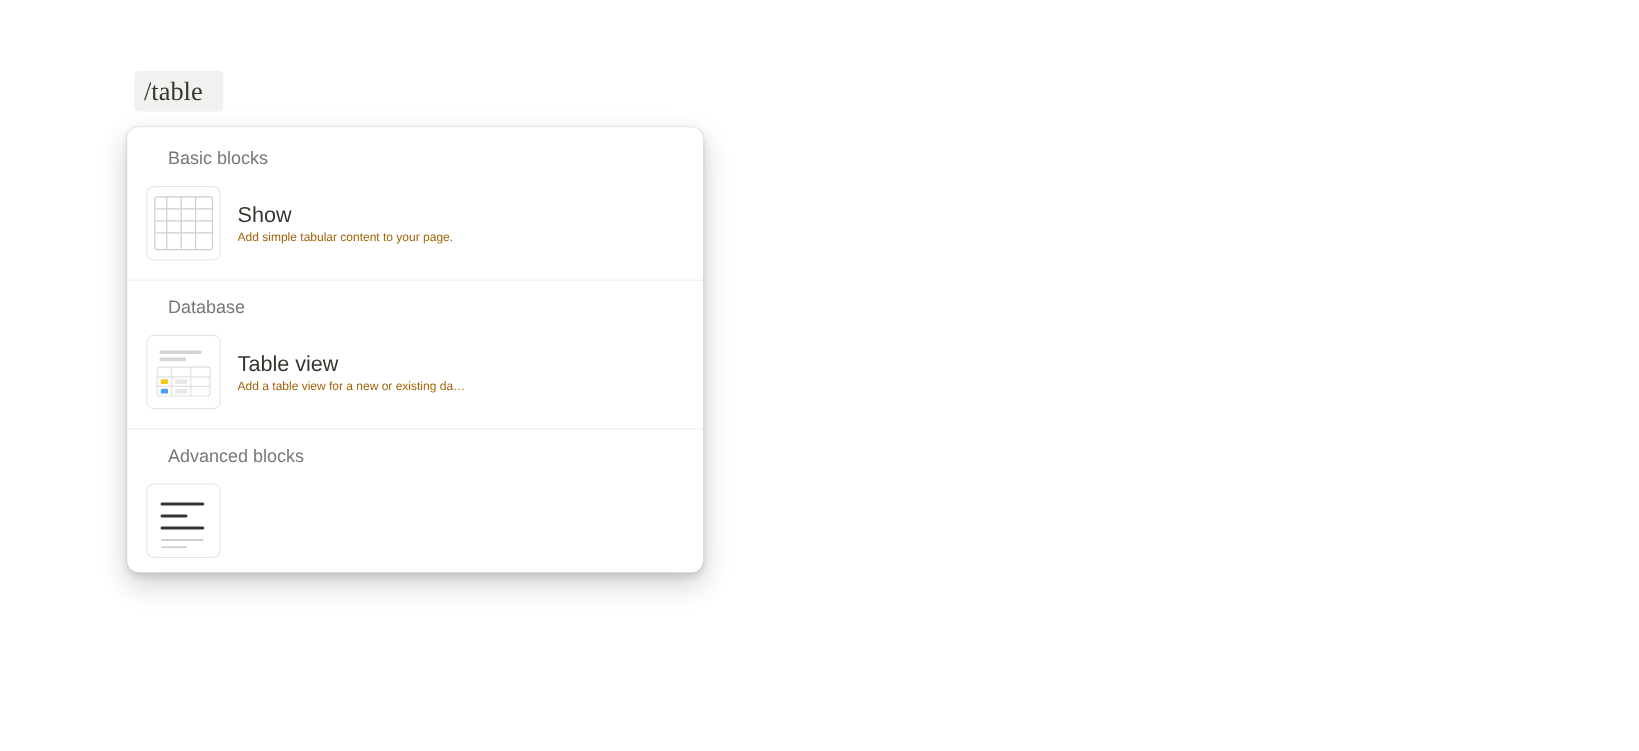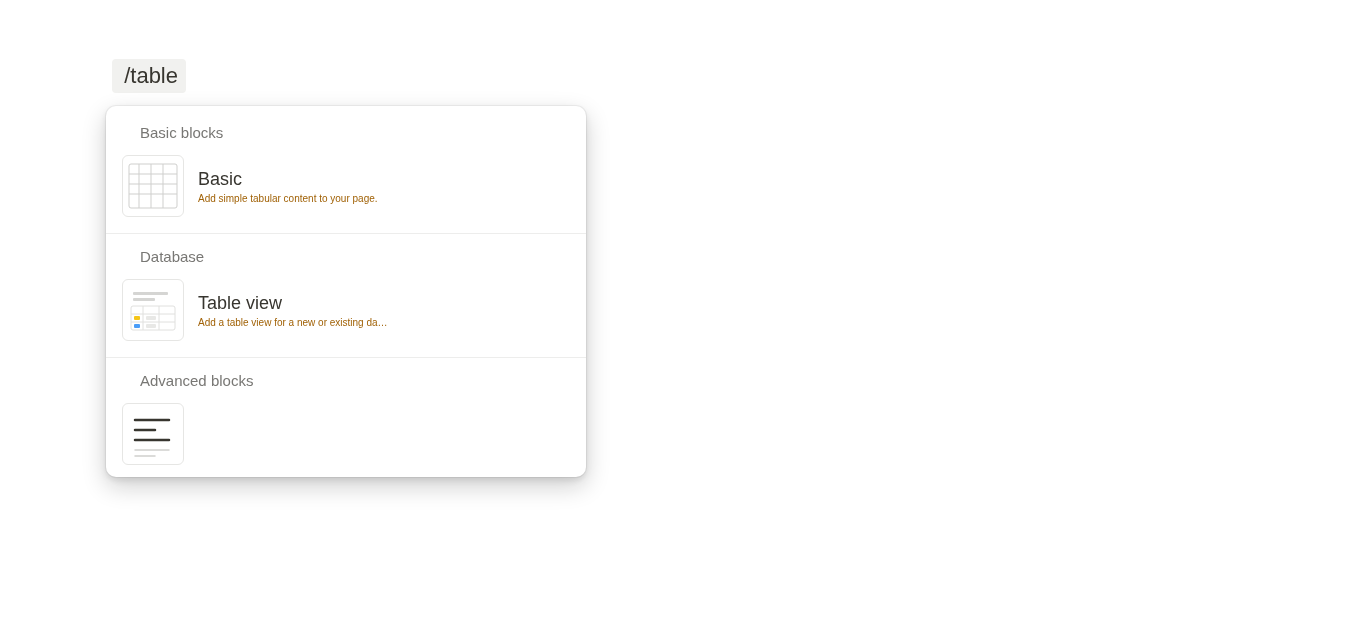--- a/index.html
+++ b/index.html
@@ -18,24 +18,23 @@
       position: absolute;
       top: 59px;
       left: 112px;
       background: #f1f1ef;
       border-radius: 4px;
       padding: 4px 8px;
       font-size: 22px;
       color: #37352f;
       border: none;
       outline: none;
-      font-family: Liberation Sans, sans-serif;
+      font-family: Liberation Serif, serif;
       width: auto;
       display: inline-block;
-      text-align: right;
     }
     .popup {
       position: absolute;
       top: 106px;
       left: 106px;
       width: 480px;
       background: #ffffff;
       border-radius: 10px;
       box-shadow: 0 0 0 1px rgba(15,15,15,0.05), 0 3px 6px rgba(15,15,15,0.1), 0 9px 24px rgba(15,15,15,0.2);
       overflow: hidden;
@@ -128,21 +127,21 @@
         <rect x="4" y="6" width="48" height="44" rx="2"></rect>
         <line x1="4" y1="16" x2="52" y2="16" stroke="#cfcfcd" stroke-width="1"></line>
         <line x1="4" y1="26" x2="52" y2="26" stroke="#cfcfcd" stroke-width="1"></line>
         <line x1="4" y1="36" x2="52" y2="36" stroke="#cfcfcd" stroke-width="1"></line>
         <line x1="14" y1="6" x2="14" y2="50" stroke="#cfcfcd" stroke-width="1"></line>
         <line x1="26" y1="6" x2="26" y2="50" stroke="#cfcfcd" stroke-width="1"></line>
         <line x1="38" y1="6" x2="38" y2="50" stroke="#cfcfcd" stroke-width="1"></line>
       </svg>
     </div>
     <div class="item-text">
-      <div class="item-title">Basic</div>
+      <div class="item-title">Show</div>
       <div class="item-description">Add simple tabular content to your page.</div>
     </div>
   </div>
 
   <div class="divider"></div>
 
   <div class="section-header">Database</div>
 
   <div class="menu-item">
     <div class="item-icon">

